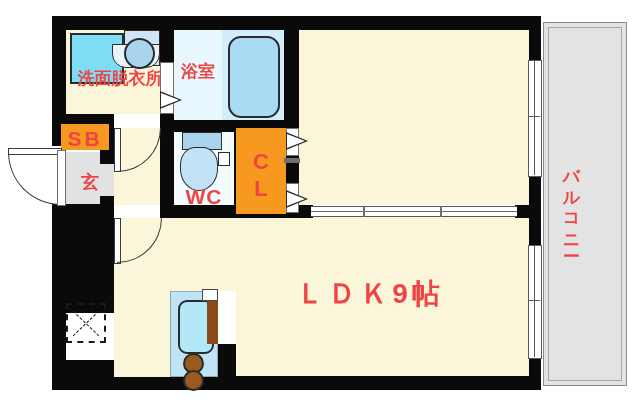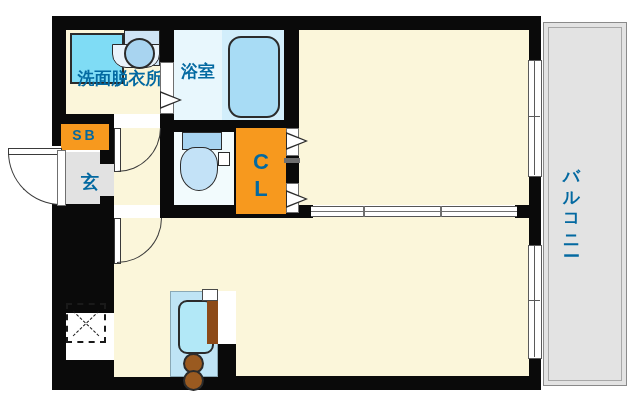--- a/index.html
+++ b/index.html
@@ -30,31 +30,31 @@
   .tub       { background: #a8dcf5; border: 2px solid #2b2b2b; border-radius: 13px; }
   .washer    { background: #7fdcf5; border: 2px solid #2b2b2b; }
   .sinkblue  { background: #a8d4f0; border: 2px solid #2b2b2b; }
   .ksink     { background: #b2e8f7; border: 2px solid #2b2b2b; border-radius: 9px; }
   .burner    { background: #9a5a20; border: 2px solid #2b2b2b; border-radius: 50%; }
   .fridge    { background: #8c4a18; }
   .thinline  { background: #6f6f6f; }
 
   
   .label {
-    color: #0369a1;
+    color: #ef4444;
     font-weight: bold;
     white-space: nowrap;
     line-height: 1;
     text-align: center;
   }
   .lbl-washroom { font-size: 17px; letter-spacing: 0px; }
   .lbl-bath     { font-size: 17px; }
   .lbl-wc       { font-size: 21px; letter-spacing: 1px; }
   .lbl-genkan   { font-size: 18px; }
-  .lbl-sb       { font-size: 14px; letter-spacing: 3px; }
+  .lbl-sb       { font-size: 21px; letter-spacing: 3px; }
   .lbl-cl       { font-size: 22px; line-height: 1.25; }
   .lbl-room     { font-size: 27px; letter-spacing: 1px; }
   .lbl-ldk      { font-size: 28px; letter-spacing: 4px; }
   .lbl-balcony  {
     font-size: 17px;
     writing-mode: vertical-rl;
     letter-spacing: 3px;
   }
 
   
@@ -155,20 +155,21 @@
   <div class="abs sinkblue" style="left:124px; top:38px; width:27px; height:27px; border-radius:50%;"></div>
   <div class="abs label lbl-washroom" style="left:62px; top:70px; width:116px;">洗面脱衣所</div>
 
   <div class="abs" style="left:222px; top:30px; width:62px; height:90px; background:#d2eefb;"></div>
   <div class="abs tub" style="left:228px; top:36px; width:48px; height:78px;"></div>
   <div class="abs label lbl-bath" style="left:176px; top:63px; width:44px;">浴室</div>
 
   <div class="abs" style="left:182px; top:132px; width:40px; height:18px; background:#a8d4f0; border:1.6px solid #2b2b2b; box-sizing:border-box;"></div>
   <div class="abs" style="left:180px; top:147px; width:38px; height:44px; background:#c3e2f7; border:1.6px solid #2b2b2b; box-sizing:border-box; border-radius:40% 40% 50% 50%;"></div>
   <div class="abs" style="left:218px; top:152px; width:12px; height:14px; background:#ffffff; border:1.6px solid #2b2b2b; box-sizing:border-box;"></div>
+  <div class="abs label lbl-wc" style="left:176px; top:186px; width:56px;">WC</div>
 
   <div class="abs closet" style="left:236px; top:128px; width:50px; height:86px;"></div>
   <div class="abs label lbl-cl" style="left:236px; top:148px; width:50px;">C</div>
   <div class="abs label lbl-cl" style="left:236px; top:175px; width:50px;">L</div>
 
   <div class="abs closet" style="left:61px; top:124px; width:48px; height:26px;"></div>
   <div class="abs label lbl-sb" style="left:61px; top:128px; width:48px;">SB</div>
 
   <div class="abs label lbl-genkan" style="left:66px; top:173px; width:48px;">玄</div>
 
@@ -207,20 +208,21 @@
   <div class="abs thinline" style="left:440px; top:206px; width:1.5px; height:11px;"></div>
 
   <div class="abs sash" style="left:528px; top:60px; width:12px; height:115px;"></div>
   <div class="abs sashline" style="left:534px; top:60px; width:1.3px; height:115px;"></div>
   <div class="abs sashline" style="left:528px; top:116px; width:12px; height:1.4px;"></div>
 
   <div class="abs sash" style="left:528px; top:245px; width:12px; height:112px;"></div>
   <div class="abs sashline" style="left:534px; top:245px; width:1.3px; height:112px;"></div>
   <div class="abs sashline" style="left:528px; top:300px; width:12px; height:1.4px;"></div>
 
+  <div class="abs label lbl-ldk" style="left:280px; top:280px; width:180px;">ＬＤＫ9帖</div>
 
   <div class="abs" style="left:170px; top:291px; width:48px; height:86px; background:#bfe4f5; border:1.3px solid #8aa8b5; box-sizing:border-box;"></div>
   <div class="abs ksink" style="left:178px; top:300px; width:32px; height:50px;"></div>
   <div class="abs burner" style="left:183px; top:353px; width:17px; height:17px;"></div>
   <div class="abs burner" style="left:183px; top:370px; width:17px; height:17px;"></div>
   <div class="abs fridge" style="left:207px; top:295px; width:14px; height:49px;"></div>
   <div class="abs" style="left:202px; top:289px; width:16px; height:12px; background:#ffffff; border:1.2px solid #4a4a4a; box-sizing:border-box;"></div>
   <div class="abs" style="left:218px; top:291px; width:18px; height:53px; background:#ffffff;"></div>
 
   <div class="abs psbox" style="left:66px; top:303px; width:40px; height:40px; box-sizing:border-box;">

